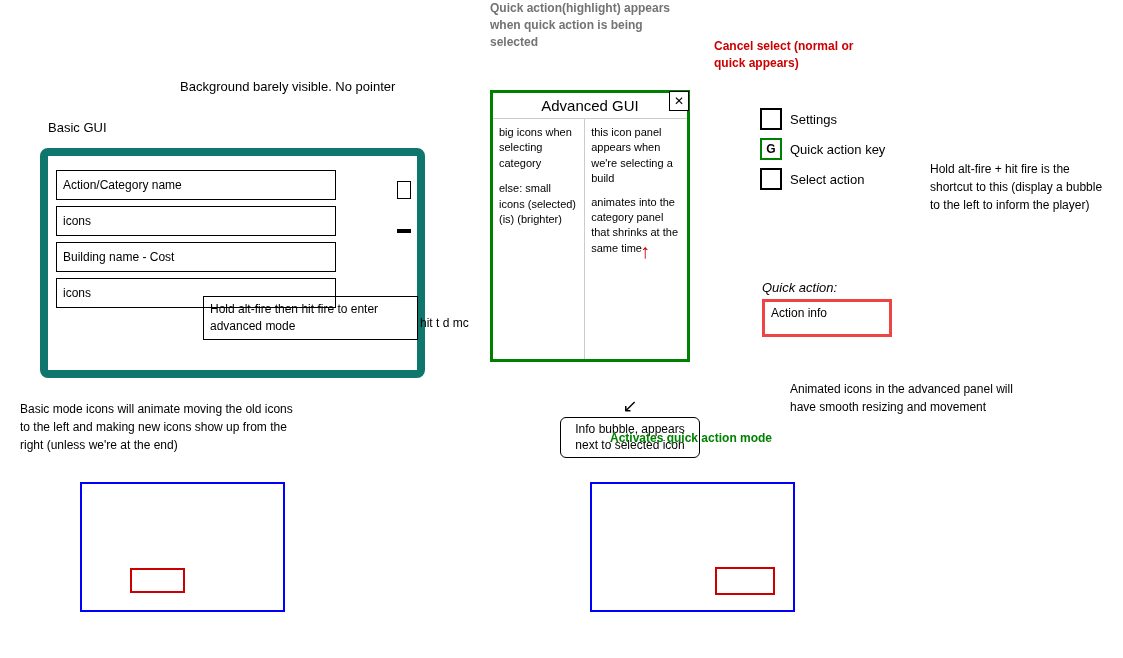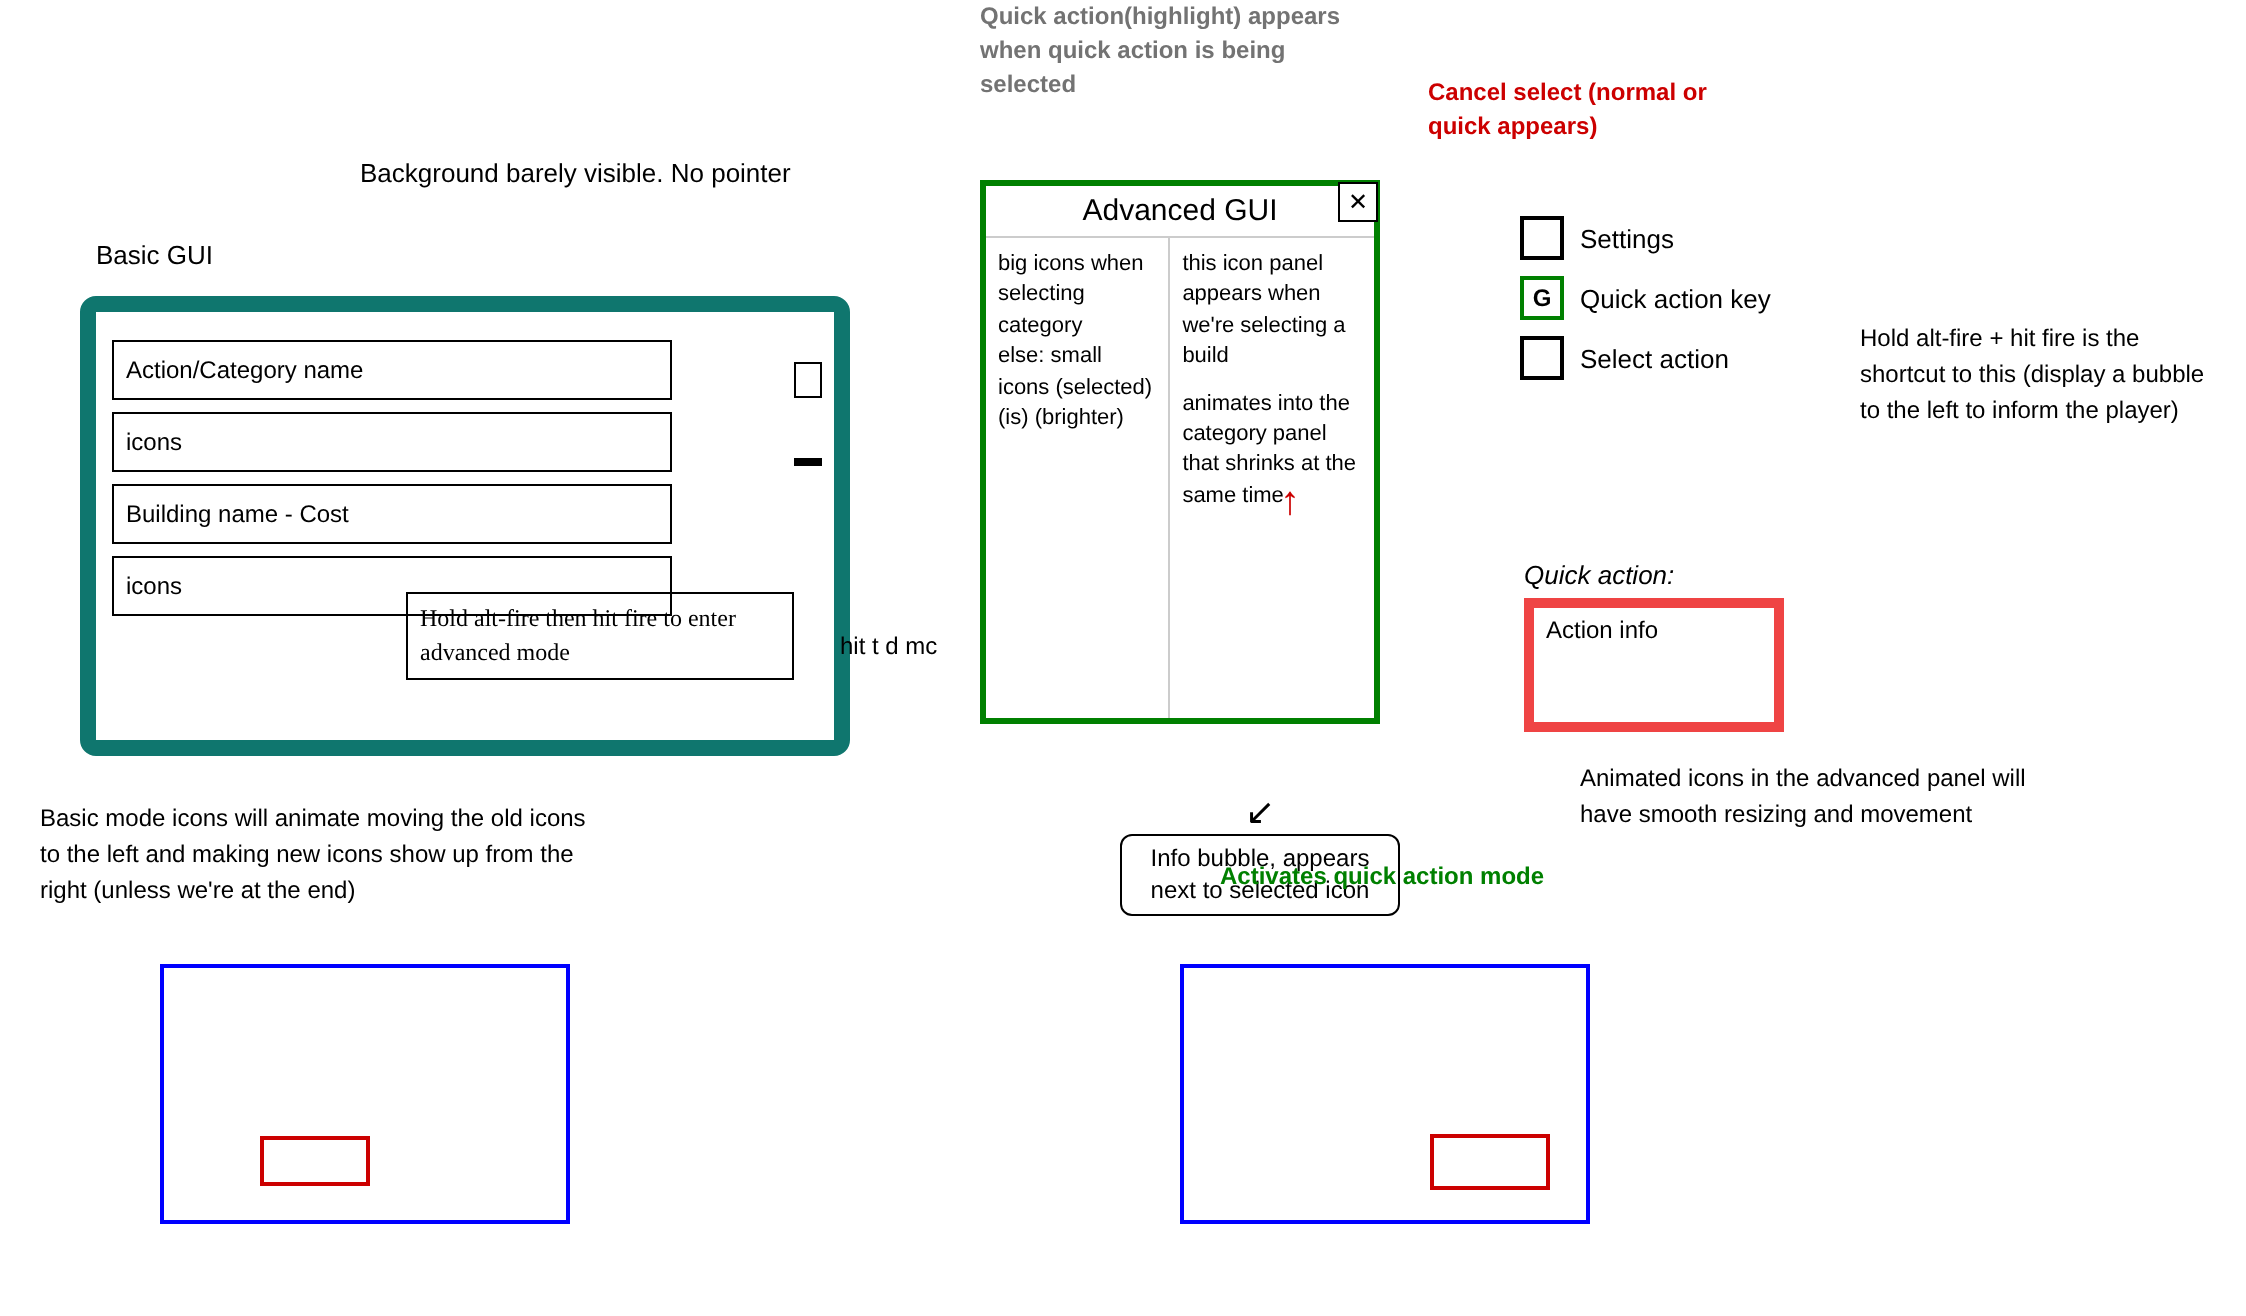--- a/index.html
+++ b/index.html
@@ -66,22 +66,21 @@
     }
 
     .basic-gui-panel .hold-alt-note {
       position: absolute;
       left: 155px;
       bottom: 30px;
       font-size: 12px;
       line-height: 1.4;
       border: 1px solid #000;
       padding: 4px 6px;
-      width: 194px;
-      font-family: Liberation Serif, serif;
+      width: 215px;
     }
 
     .basic-mode-note {
       position: absolute;
       left: 20px;
       top: 400px;
       font-size: 12px;
       line-height: 1.5;
       width: 280px;
     }
@@ -264,23 +263,23 @@
       width: 140px;
     }
 
     .quick-action-title {
       font-size: 13px;
       margin-bottom: 4px;
       font-style: italic;
     }
 
     .quick-action-box {
-      border: 5px solid #ef4444;
+      border: 3px solid #ef4444;
       width: 130px;
-      height: 67px;
+      height: 38px;
       padding: 4px 6px;
       font-size: 12px;
       background: #fff;
     }
 
     
     .hold-altfire-note {
       position: absolute;
       left: 930px;
       top: 160px;
@@ -401,21 +400,21 @@
 
 <div class="hit-note">hit t
 d mc</div>
 
 <div class="advanced-gui-container">
   <div class="advanced-gui-title">Advanced GUI</div>
 
   <div class="close-btn">✕</div>
   <div class="advanced-gui-body">
     <div class="adv-left-panel">
-      <div style="">big icons when selecting category</div>
+      <div style="margin-bottom:10px;">big icons when selecting category</div>
       <div>else: small icons (selected) (is) (brighter)</div>
     </div>
     <div class="adv-right-panel">
       <div style="margin-bottom:8px;">this icon panel appears when we're selecting a build</div>
       <div>animates into the category panel that shrinks at the same time</div>
     </div>
   </div>
 </div>
 
 <div class="arrow-up">↑</div>

